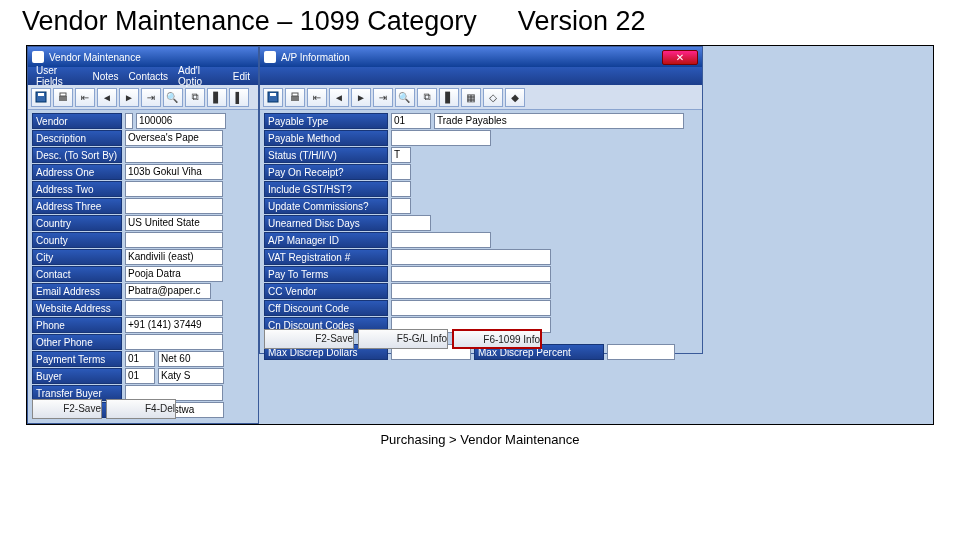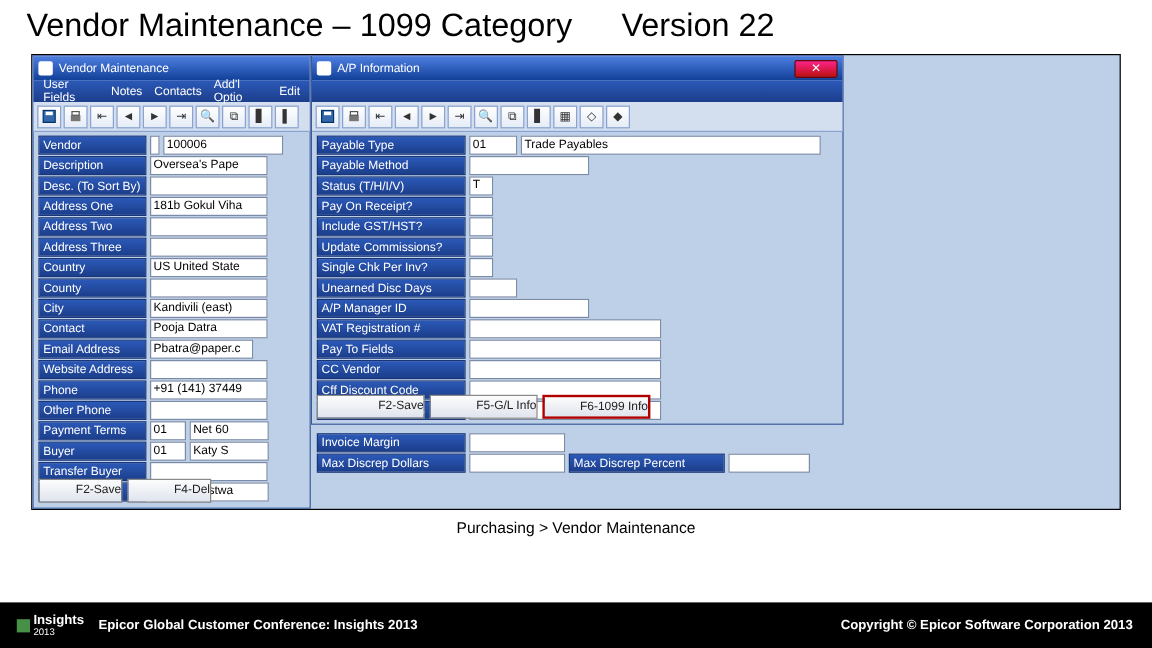--- a/index.html
+++ b/index.html
@@ -79,33 +79,33 @@
       <div class="btn">⇥</div>
       <div class="btn">🔍</div>
       <div class="btn">⧉</div>
       <div class="btn">▋</div>
       <div class="btn">▌</div>
     </div>
     <div class="form" id="vm-form">
           <div class="row">
             <div class="lbl">Vendor</div>
             <div class="inp" style="width:8px"></div>
-            <div class="inp" style="width:100px">100006</div>
+            <div class="inp" style="width:90px">100006</div>
           </div>
           <div class="row">
             <div class="lbl">Description</div>
             <div class="inp" style="width:98px">Oversea's Pape</div>
           </div>
           <div class="row">
             <div class="lbl">Desc. (To Sort By)</div>
             <div class="inp" style="width:98px"></div>
           </div>
           <div class="row">
             <div class="lbl">Address One</div>
-            <div class="inp" style="width:98px">181b Gokul Viha</div>
+            <div class="inp" style="width:98px">103b Gokul Viha</div>
           </div>
           <div class="row">
             <div class="lbl">Address Two</div>
             <div class="inp" style="width:98px"></div>
           </div>
           <div class="row">
             <div class="lbl">Address Three</div>
             <div class="inp" style="width:98px"></div>
           </div>
           <div class="row">
@@ -217,79 +217,60 @@
           </div>
           <div class="row">
             <div class="lbl">Include GST/HST?</div>
             <div class="inp" style="width:20px"></div>
           </div>
           <div class="row">
             <div class="lbl">Update Commissions?</div>
             <div class="inp" style="width:20px"></div>
           </div>
           <div class="row">
-            <div class="lbl">Single Chk Per Inv?</div>
-            <div class="inp" style="width:20px"></div>
-          </div>
-          <div class="row">
             <div class="lbl">Unearned Disc Days</div>
             <div class="inp" style="width:40px"></div>
           </div>
           <div class="row">
             <div class="lbl">A/P Manager ID</div>
             <div class="inp" style="width:100px"></div>
           </div>
           <div class="row">
             <div class="lbl">VAT Registration #</div>
             <div class="inp" style="width:160px"></div>
           </div>
           <div class="row">
-            <div class="lbl">Pay To Fields</div>
+            <div class="lbl">Pay To Terms</div>
             <div class="inp" style="width:160px"></div>
           </div>
           <div class="row">
             <div class="lbl">CC Vendor</div>
             <div class="inp" style="width:160px"></div>
           </div>
           <div class="row">
             <div class="lbl">Cff Discount Code</div>
             <div class="inp" style="width:160px"></div>
           </div>
           <div class="row">
             <div class="lbl">Cn Discount Codes</div>
             <div class="inp" style="width:160px"></div>
           </div>
           <div class="row" style="height: 10px;"></div>
-          <div class="row">
-            <div class="lbl">Invoice Margin</div>
-            <div class="inp" style="width:80px"></div>
-          </div>
           <div class="row">
             <div class="lbl">Max Discrep Dollars</div>
             <div class="inp" style="width:80px"></div>
             <div class="lbl" style="width:130px">Max Discrep Percent</div>
             <div class="inp" style="width:68px"></div>
           </div>
         </div>
     <div class="btnbar">
       <div class="fbtn">F2-Save</div>
       <div class="fbtn">F5-G/L Info</div>
       <div class="fbtn highlight">F6-1099 Info</div>
     </div>
   </div>
 
 </div>
 
 <div class="crumb">Purchasing &gt; Vendor Maintenance</div>
 
-<div class="footer">
-  <div class="logo">
-    <span class="sq"></span>
-    <div>
-      <div>Insights</div>
-      <div class="year">2013</div>
-    </div>
-  </div>
-  <div class="conf">Epicor Global Customer Conference: Insights 2013</div>
-  <div class="copy">Copyright © Epicor Software Corporation 2013</div>
+
 </div>
 
-</div>
-
 </body></html>

